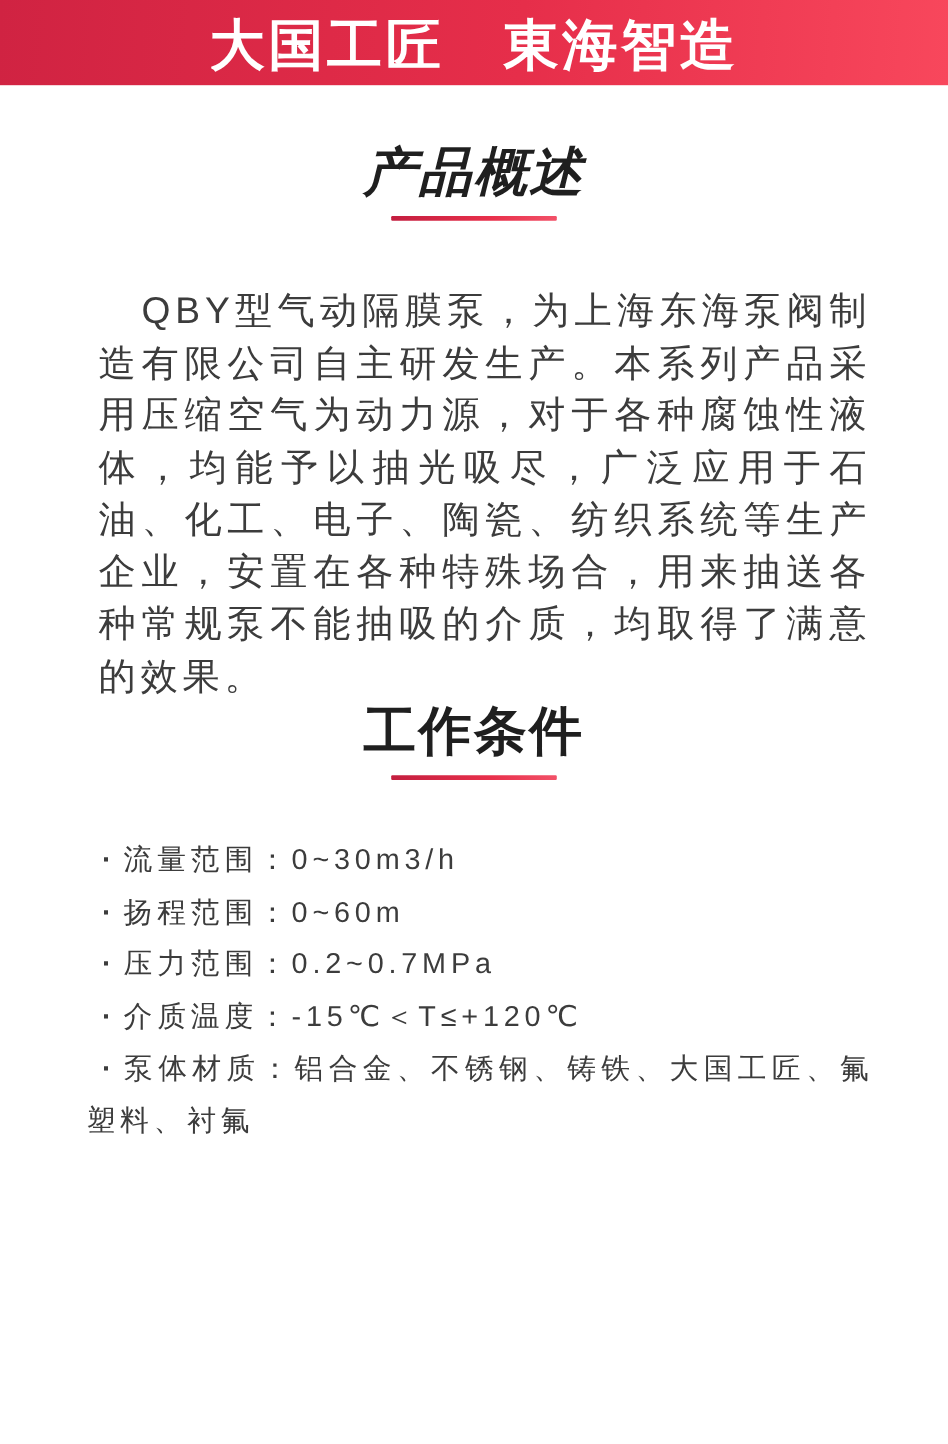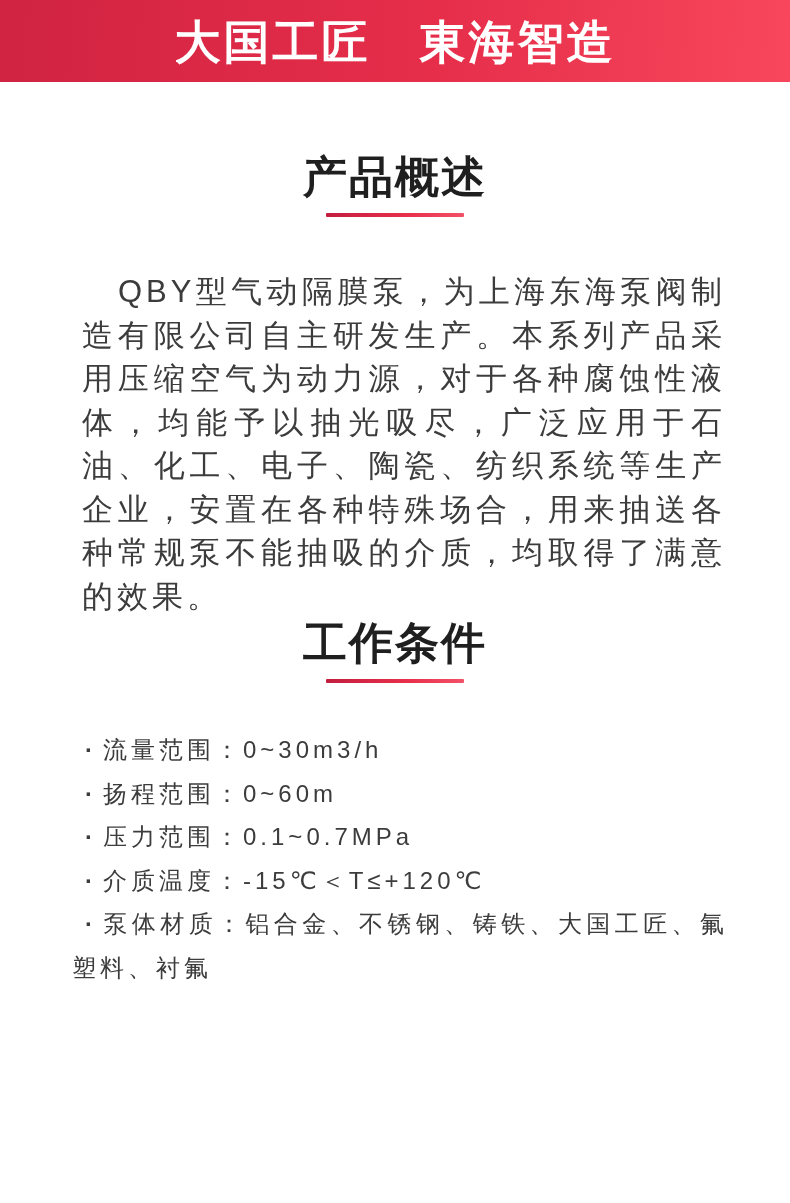--- a/index.html
+++ b/index.html
@@ -10,41 +10,41 @@
   body {
     width: 790px;
     height: 1203px;
     font-family: "Liberation Sans", "DejaVu Sans", sans-serif;
     overflow: hidden;
   }
 
   
   .banner {
     width: 790px;
-    height: 82px;
+    height: 71px;
     background: linear-gradient(94deg, #d02342 0%, #e62e4a 55%, #f8475c 100%);
     display: flex;
     align-items: center;
     justify-content: center;
   }
   .banner-title {
     color: #ffffff;
     font-size: 46px;
     font-weight: 700;
     letter-spacing: 3px;
     white-space: pre;
     line-height: 1;
     padding-top: 2px;
   }
 
   
   .section-head {
     text-align: center;
   }
-  .section-head.overview { margin-top: 70px; }
+  .section-head.overview { margin-top: 48px; font-style: italic; }
   .section-head.conditions { }
   .section-title {
     margin: 0;
     font-size: 44px;
     font-weight: 700;
     color: #1f1f1f;
     letter-spacing: 2px;
     line-height: 1.14;
   }
   .title-underline {
@@ -104,17 +104,17 @@
 
 <section>
   <div class="section-head conditions">
     <h2 class="section-title">工作条件</h2>
     <div class="title-underline"></div>
   </div>
 
   <ul class="conditions-list">
     <li><span class="bullet">·</span><span>流量范围：0~30m3/h</span></li>
     <li><span class="bullet">·</span><span>扬程范围：0~60m</span></li>
-    <li><span class="bullet">·</span><span>压力范围：0.1~0.7MPa</span></li>
+    <li><span class="bullet">·</span><span>压力范围：0.2~0.7MPa</span></li>
     <li><span class="bullet">·</span><span>介质温度：-15℃＜T≤+120℃</span></li>
     <li><span class="bullet">·</span><span>泵体材质：铝合金、不锈钢、铸铁、大国工匠、氟塑料、衬氟</span></li>
   </ul>
 </section>
 
 </body></html>

